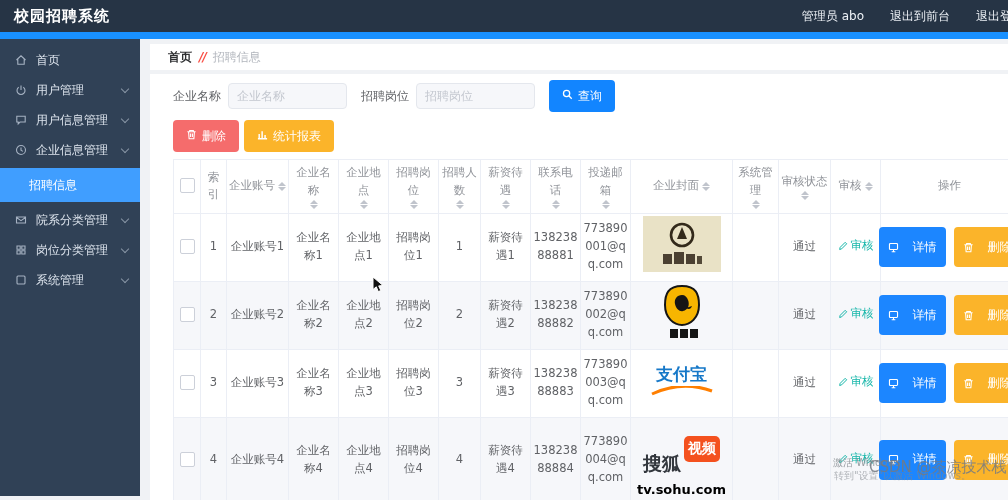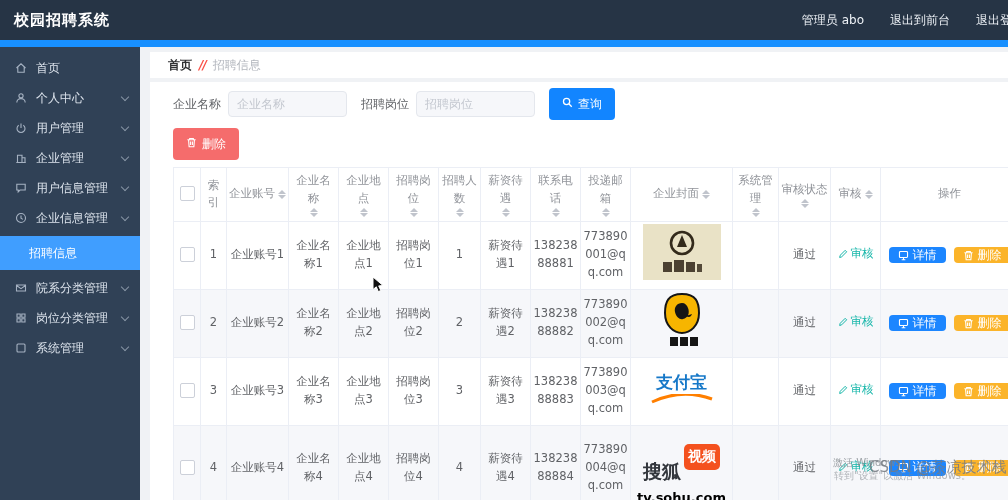--- a/index.html
+++ b/index.html
@@ -4,21 +4,21 @@
 <style>
   html,body{margin:0;padding:0;}
   body{
     width:1008px;height:500px;overflow:hidden;position:relative;
     background:#f0f2f5;
     font-family:"DejaVu Sans","Liberation Sans",sans-serif;
     font-size:12px;
     -webkit-font-smoothing:antialiased;
   }
   
-  .topbar{height:40px;background:#263445;display:flex;align-items:center;justify-content:space-between;color:#fff;padding-left:14px;position:relative;z-index:6;}
+  .topbar{height:32px;background:#263445;display:flex;align-items:center;justify-content:space-between;color:#fff;padding-left:14px;position:relative;z-index:6;}
   .brand{font-size:15px;font-weight:bold;letter-spacing:1px;}
   .top-right{display:flex;gap:26px;font-size:12px;color:#eef2f7;white-space:nowrap;margin-right:-16px;}
   .top-link{cursor:pointer;}
   .blue-strip{height:7px;background:#1890ff;position:relative;z-index:6;}
   
   .layout{display:flex;height:457px;}
   .sidebar{width:140px;background:#304156;flex-shrink:0;padding-top:6px;}
   .side-item{height:30px;display:flex;align-items:center;padding:0 12px 0 15px;color:#dde4ed;font-size:12px;cursor:pointer;}
   .sicon{width:15px;height:13px;margin-right:6px;display:inline-flex;align-items:center;opacity:.8;}
   .sicon svg{stroke:#c3cedd;fill:none;stroke-width:1.1;}
@@ -50,21 +50,21 @@
   td{color:#606266;font-size:11.5px;height:68px;padding:2px 2px;}
   tr.stripe td{background:#f6f7fa;}
   .th-inner{display:flex;flex-wrap:wrap;justify-content:center;align-items:center;column-gap:3px;}
   .caret{display:inline-flex;flex-direction:column;gap:1px;cursor:pointer;}
   .caret i{width:0;height:0;border-left:4px solid transparent;border-right:4px solid transparent;display:block;}
   .caret .up-t{border-bottom:4px solid #c0c4cc;}
   .caret .dn-t{border-top:4px solid #c0c4cc;}
   .cb{display:inline-block;width:13px;height:13px;border:1px solid #ccd0d9;border-radius:2px;background:#fff;cursor:pointer;vertical-align:middle;}
   .audit-link{color:#15b6a9;display:inline-flex;align-items:center;gap:3px;cursor:pointer;text-decoration:none;font-size:11.5px;}
   .ops-cell{display:flex;gap:8px;justify-content:center;align-items:center;}
-  .btn-sm{height:16px;padding:0 9px;border-radius:4px;border:none;color:#fff;font-size:12px;display:inline-flex;align-items:center;gap:4px;cursor:pointer;font-family:inherit;white-space:nowrap;}
+  .btn-sm{height:40px;padding:0 9px;border-radius:4px;border:none;color:#fff;font-size:12px;display:inline-flex;align-items:center;gap:14px;cursor:pointer;font-family:inherit;white-space:nowrap;}
   .btn-detail{background:#1c86ff;}
   .btn-del{background:#fbb42a;}
   
   .cover{display:inline-block;vertical-align:middle;}
   .alipay-text{color:#1678c8;font-weight:bold;font-size:17px;display:block;line-height:1.1;}
   .sohu-top{display:flex;align-items:center;gap:3px;justify-content:center;}
   .sohu-cn{color:#33373d;font-weight:bold;font-size:19px;margin-top:29px;}
   .sohu-badge{background:#f4511e;color:#fff;font-weight:bold;font-size:14px;padding:2px 4px;border-radius:5px;}
   .sohu-url{color:#000000;font-size:13px;margin-top:2px;font-weight:bold;text-align:right;}
   
@@ -92,43 +92,24 @@
          <span class="sicon">
           <svg width="12" height="12" viewBox="0 0 12 12">
             <path d="M1.5 6 L6 1.8 L10.5 6 M2.8 5.2 V10.3 H9.2 V5.2"></path>
           </svg>
         </span>
          <span class="slabel">首页</span>
        </div>
       <div class="side-item">
          <span class="sicon">
           <svg width="12" height="12" viewBox="0 0 12 12">
-            <circle cx="6" cy="3.8" r="2.1"></circle>
-            <path d="M1.8 10.5 a4.2 3.9 0 0 1 8.4 0"></path>
-          </svg>
-        </span>
-         <span class="slabel">个人中心</span>
-        <span class="chev "></span>
-       </div>
-      <div class="side-item">
-         <span class="sicon">
-          <svg width="12" height="12" viewBox="0 0 12 12">
             <path d="M3.7 3.2 a4 4 0 1 0 4.6 0 M6 1.4 V6"></path>
           </svg>
         </span>
          <span class="slabel">用户管理</span>
-        <span class="chev "></span>
-       </div>
-      <div class="side-item">
-         <span class="sicon">
-          <svg width="12" height="12" viewBox="0 0 12 12">
-            <path d="M2.5 10.5 V3.3 H7 V10.5 M7 5.8 H10 V10.5 M1.3 10.5 H10.8"></path>
-          </svg>
-        </span>
-         <span class="slabel">企业管理</span>
         <span class="chev "></span>
        </div>
       <div class="side-item">
          <span class="sicon">
           <svg width="12" height="12" viewBox="0 0 12 12">
             <path d="M1.8 2.2 H10.2 V8 H5 L3.2 9.8 V8 H1.8 Z"></path>
           </svg>
         </span>
          <span class="slabel">用户信息管理</span>
         <span class="chev "></span>
@@ -194,20 +175,26 @@
           <span>查询</span>
         </button>
       </div>
 
       <div class="action-row">
         <button class="btn btn-danger">
           <span class="bicon"><svg width="11" height="11" viewBox="0 0 12 12" fill="none" stroke="#fff" stroke-width="1.2">
                 <path d="M1.5 3 H10.5 M4 3 V1.6 H8 V3 M2.8 3 L3.4 10.6 H8.6 L9.2 3 M5 5 V8.8 M7 5 V8.8"></path>
               </svg></span>
           <span>删除</span>
+        </button>
+        <button class="btn btn-warn">
+          <span class="bicon"><svg width="11" height="11" viewBox="0 0 12 12" fill="none" stroke="#fff" stroke-width="1.6">
+                <path d="M2.4 10 V5.4 M5.6 10 V2.4 M8.8 10 V6.6 M1 10.6 H11"></path>
+              </svg></span>
+          <span>统计报表</span>
         </button>
       </div>
 
       <table>
         <colgroup id="cols">
             <col style="width:27px">
             <col style="width:26px">
             <col style="width:62px">
             <col style="width:50px">
             <col style="width:50px">

